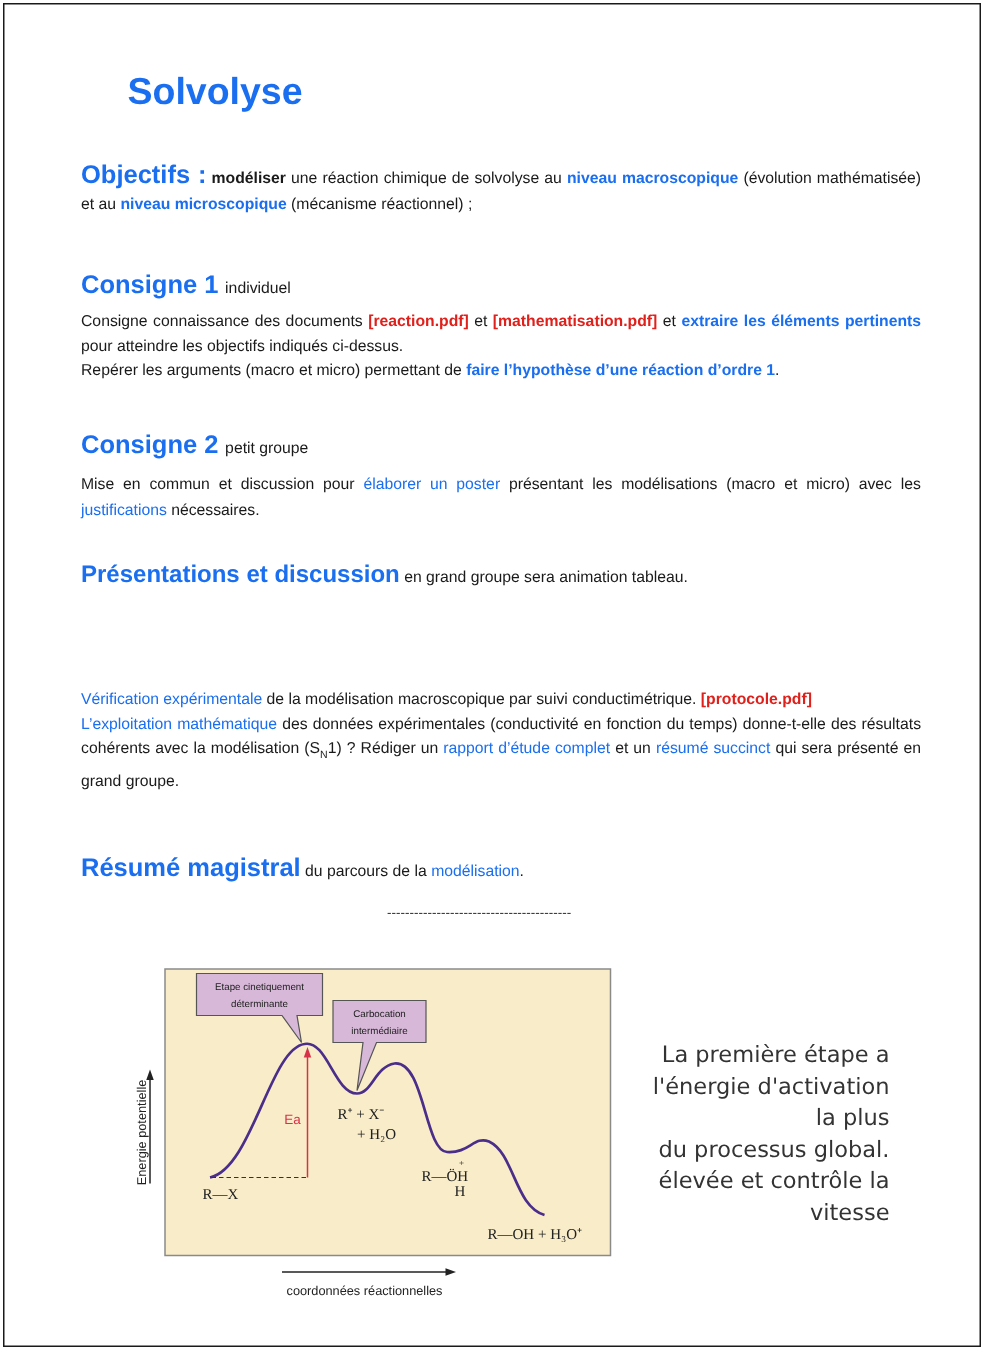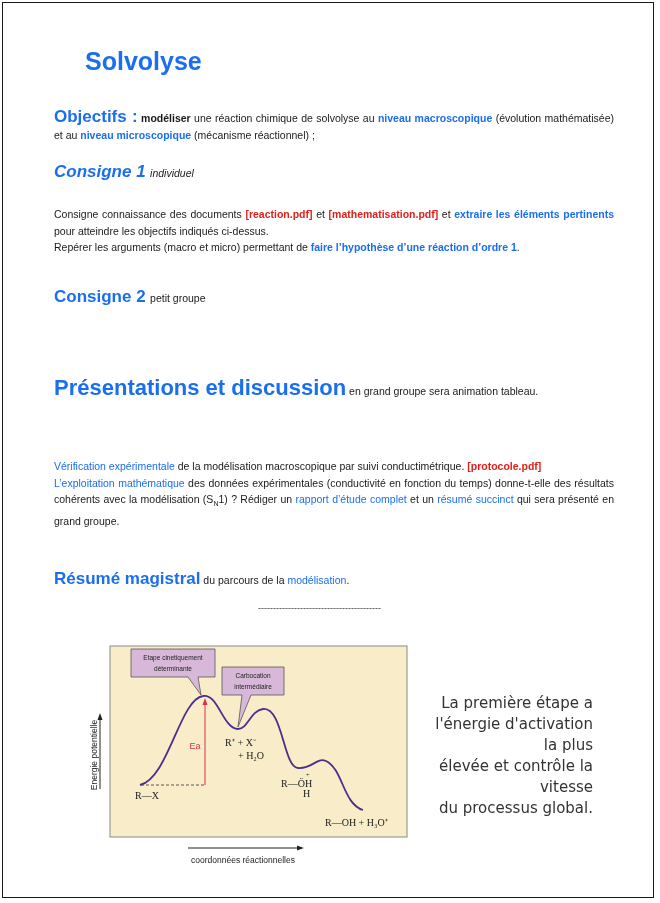--- a/index.html
+++ b/index.html
@@ -25,36 +25,39 @@
 
 <div class="page">
 
   <div class="title">Solvolyse</div>
 
   <div class="p" style="top:106px;">
     <span class="head">Objectifs :</span>
     <span class="b">modéliser</span><span> une réaction chimique de solvolyse au </span><span class="blue-b">niveau macroscopique</span><span> (évolution mathématisée)  et au </span><span class="blue-b">niveau microscopique</span><span> (mécanisme réactionnel) ;</span>
   </div>
 
-  <div class="sec" style="top:159px;font-style:italic;">
+  <div class="sec" style="top:177px;">
     <span class="head">Consigne 1</span>
     <span class="small">individuel</span>
   </div>
   <div class="p" style="top:203px;">
     <span>Consigne connaissance des documents </span><span class="red-b">[reaction.pdf]</span><span> et </span><span class="red-b">[mathematisation.pdf]</span><span> et </span><span class="blue-b">extraire les éléments pertinents</span><span> pour atteindre les objectifs indiqués ci-dessus.</span><br>
     <span>Repérer les arguments (macro et micro) permettant de </span><span class="blue-b">faire l’hypothèse d’une réaction d’ordre 1</span><span>.</span>
   </div>
 
   <div class="sec" style="top:284px;">
     <span class="head">Consigne 2</span>
     <span class="small">petit groupe</span>
   </div>
+  <div class="p" style="top:312px;">
+    <span>Mise en commun et discussion pour </span><span class="blue">élaborer un poster</span><span> présentant les modélisations (macro et micro) avec les </span><span class="blue">justifications</span><span> nécessaires.</span>
+  </div>
 
   <div class="sec" style="top:372px;">
-    <span class="head" style="font-size:22px;">Présentations et discussion</span><span class="small"> en grand groupe sera animation tableau.</span>
+    <span class="head" style="font-size:16px;">Présentations et discussion</span><span class="small"> en grand groupe sera animation tableau.</span>
   </div>
 
   <div class="p" style="top:455px;">
     <span class="blue">Vérification expérimentale</span><span> de la modélisation macroscopique par suivi conductimétrique. </span><span class="red-b">[protocole.pdf]</span><br>
     <span class="blue">L’exploitation mathématique</span><span> des données expérimentales (conductivité en fonction du temps) donne-t-elle des résultats cohérents avec la modélisation (S</span><sub style="font-size:7px;">N</sub><span>1) ? Rédiger un </span><span class="blue">rapport d’étude complet</span><span> et un </span><span class="blue">résumé succinct</span><span> qui sera présenté en grand groupe.</span>
   </div>
 
 
   <div class="sec" style="top:566px;">
     <span class="head">Résumé magistral</span><span class="small"> du parcours de la </span><span class="small blue" style="color:#1a6ef0;">modélisation</span><span class="small">.</span>
@@ -93,16 +96,16 @@
     <text class="chem" x="150" y="120" font-size="10" fill="#222">+ H₂O</text>
     <text class="chem" x="218" y="138" font-size="6" fill="#222">+</text>
     <text class="chem" x="193" y="148" font-size="10" fill="#222">R—ÖH</text>
     <text class="chem" x="215" y="158" font-size="10" fill="#222">H</text>
     <text class="chem" x="237" y="187" font-size="10" fill="#222">R—OH  +  H₃O⁺</text>
   </svg>
 
   <div class="caption">
     <div>La première étape a</div>
     <div>l'énergie d'activation la plus</div>
+    <div>du processus global.</div>
     <div>élevée et contrôle la vitesse</div>
-    <div>du processus global.</div>
   </div>
 </div>
 
 </body></html>

